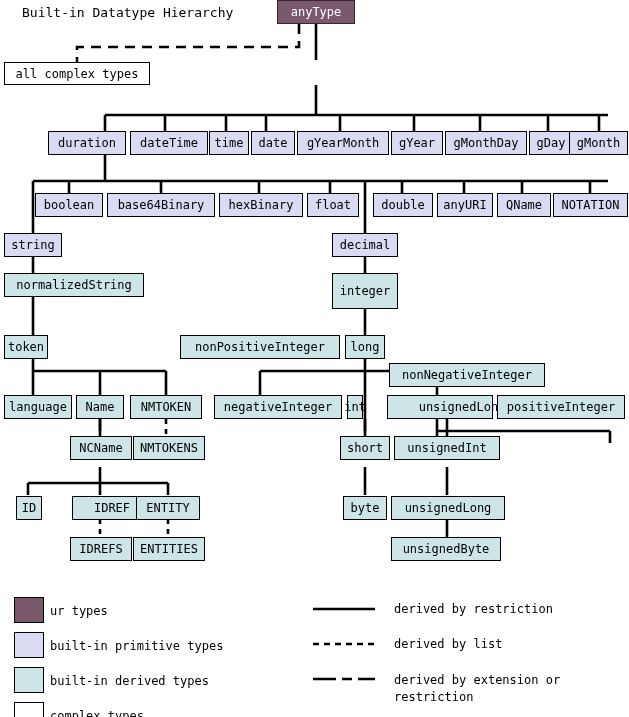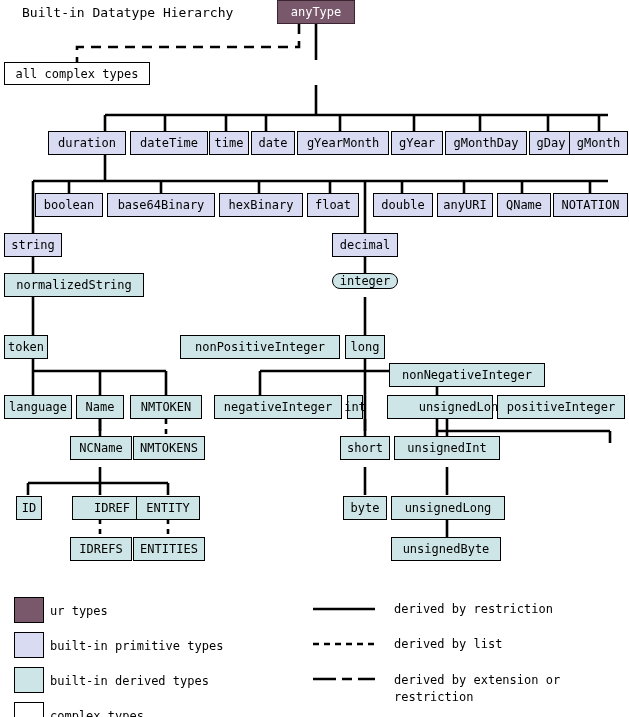--- a/index.html
+++ b/index.html
@@ -145,21 +145,21 @@
   <div class="node prim" style="left:307px;top:193px;width:52px;height:24px;">float</div>
   <div class="node prim" style="left:373px;top:193px;width:60px;height:24px;">double</div>
   <div class="node prim" style="left:437px;top:193px;width:56px;height:24px;">anyURI</div>
   <div class="node prim" style="left:497px;top:193px;width:54px;height:24px;">QName</div>
   <div class="node prim" style="left:553px;top:193px;width:75px;height:24px;">NOTATION</div>
 
   <div class="node prim" style="left:4px;top:233px;width:58px;height:24px;">string</div>
   <div class="node prim" style="left:332px;top:233px;width:66px;height:24px;">decimal</div>
 
   <div class="node deriv" style="left:4px;top:273px;width:140px;height:24px;">normalizedString</div>
-  <div class="node deriv" style="left:332px;top:273px;width:66px;height:16px;border-radius:9px;">integer</div>
+  <div class="node deriv" style="left:332px;top:273px;width:66px;height:36px;">integer</div>
 
   <div class="node deriv" style="left:4px;top:335px;width:44px;height:24px;">token</div>
   <div class="node deriv" style="left:180px;top:335px;width:160px;height:24px;">nonPositiveInteger</div>
   <div class="node deriv" style="left:345px;top:335px;width:40px;height:24px;">long</div>
   <div class="node deriv" style="left:389px;top:335px;width:156px;height:24px;margin-top:28px;">nonNegativeInteger</div>
 
   <div class="node deriv" style="left:4px;top:395px;width:68px;height:24px;">language</div>
   <div class="node deriv" style="left:76px;top:395px;width:48px;height:24px;">Name</div>
   <div class="node deriv" style="left:130px;top:395px;width:72px;height:24px;">NMTOKEN</div>
   <div class="node deriv" style="left:214px;top:395px;width:128px;height:24px;">negativeInteger</div>

